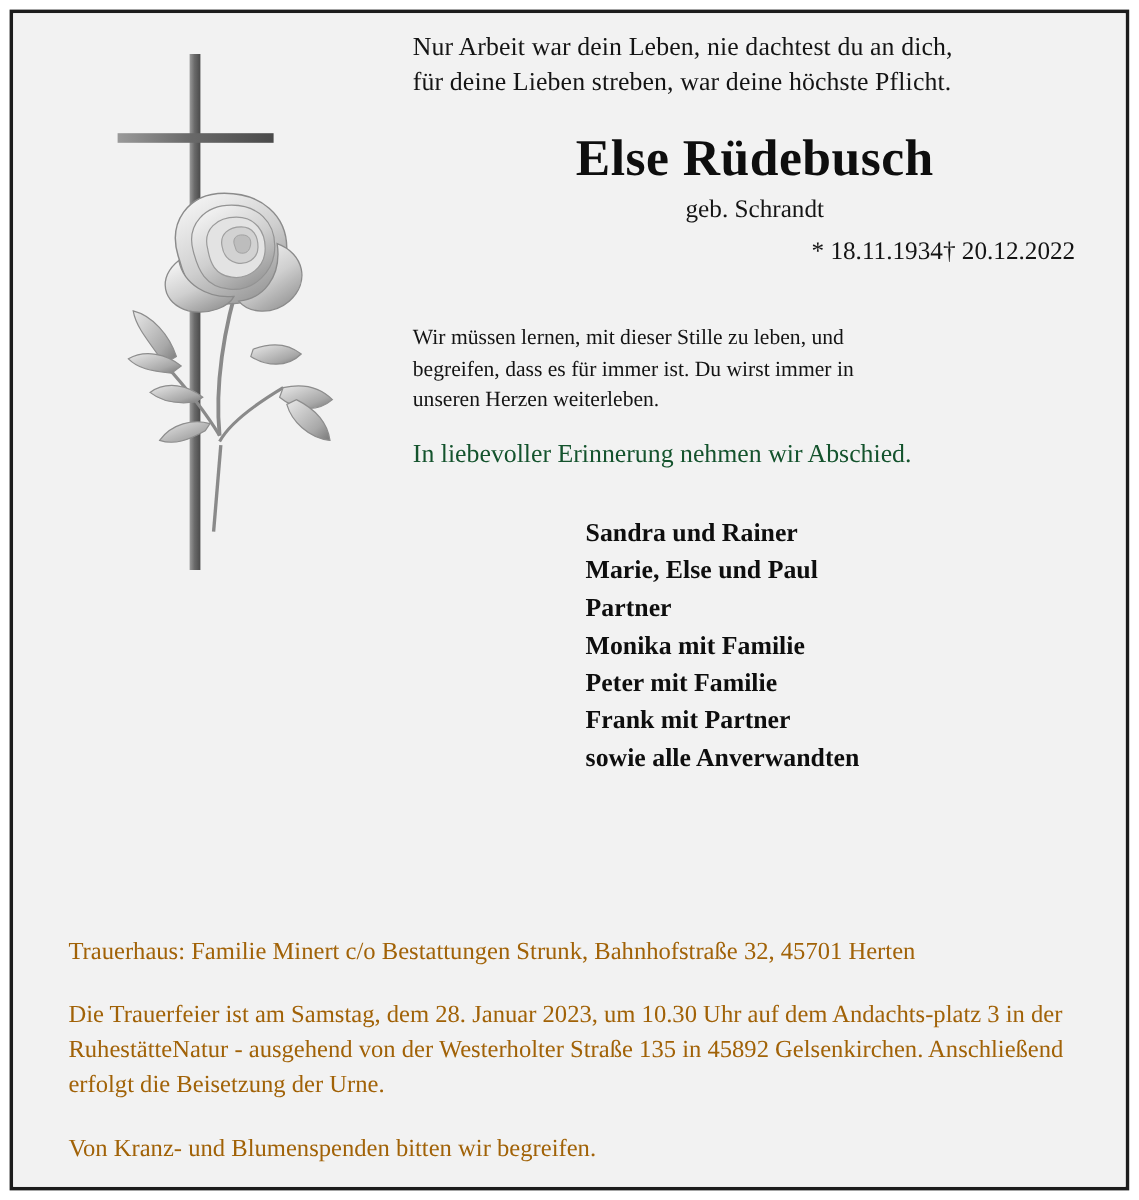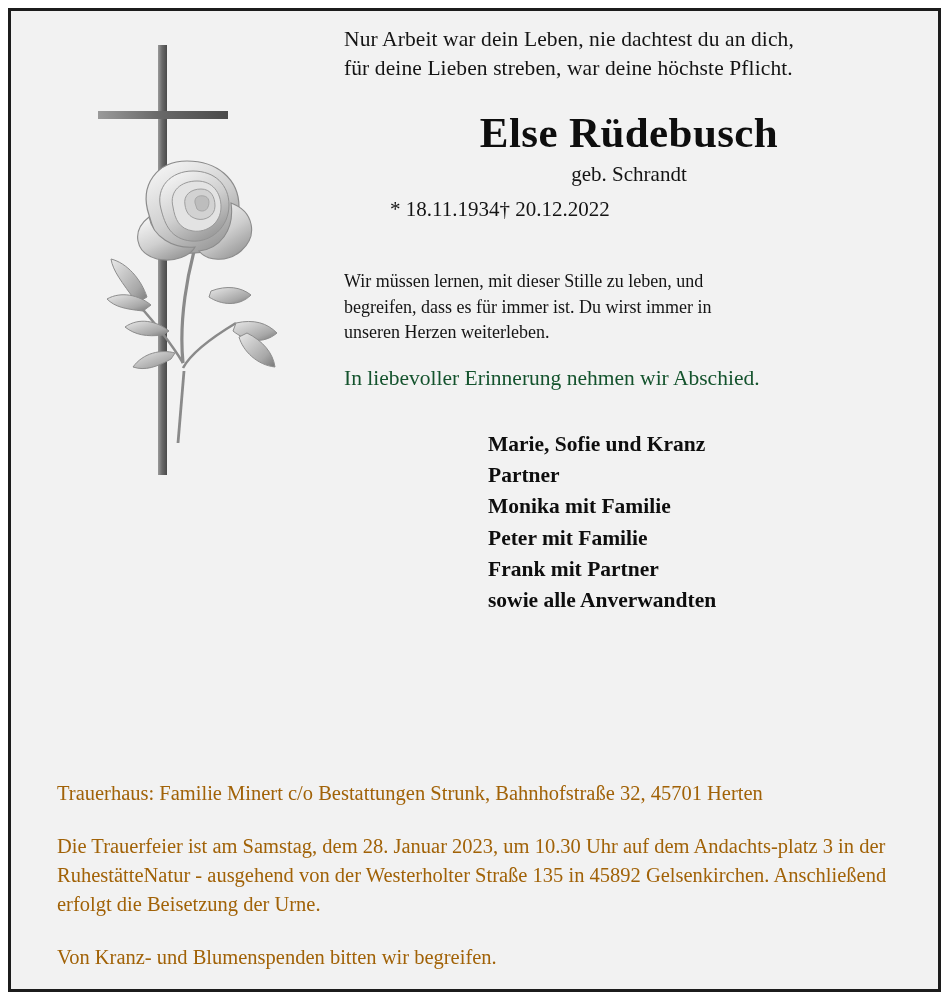--- a/index.html
+++ b/index.html
@@ -73,21 +73,21 @@
     color: #0e0e0e;
   }
   .maiden-name {
     font-size: 21px;
     margin-top: 7px;
     color: #141414;
   }
   .dates {
     margin-top: 10px;
     display: flex;
-    justify-content: flex-start;
+    justify-content: flex-end;
     font-size: 21px;
     color: #141414;
     padding: 0 18px 0 46px;
     box-sizing: border-box;
   }
   .verse-mid {
     margin-top: 47px;
     font-size: 18px;
     line-height: 1.42;
     white-space: pre-line;
@@ -195,21 +195,22 @@
         </div>
       </div>
 
       <div class="verse-mid">Wir müssen lernen, mit dieser Stille zu leben, und
 begreifen, dass es für immer ist. Du wirst immer in
 unseren Herzen weiterleben.</div>
 
       <div class="farewell">In liebevoller Erinnerung nehmen wir Abschied.</div>
 
       <div class="family-list">
-        <div>Marie, Sofie und Kranz</div>
+        <div>Sandra und Rainer</div>
+        <div>Marie, Else und Paul</div>
         <div>Partner</div>
         <div>Monika mit Familie</div>
         <div>Peter mit Familie</div>
         <div>Frank mit Partner</div>
         <div>sowie alle Anverwandten</div>
       </div>
     </div>
 
     <div class="bottom">
       <p>Trauerhaus: Familie Minert c/o Bestattungen Strunk, Bahnhofstraße 32, 45701 Herten</p>

